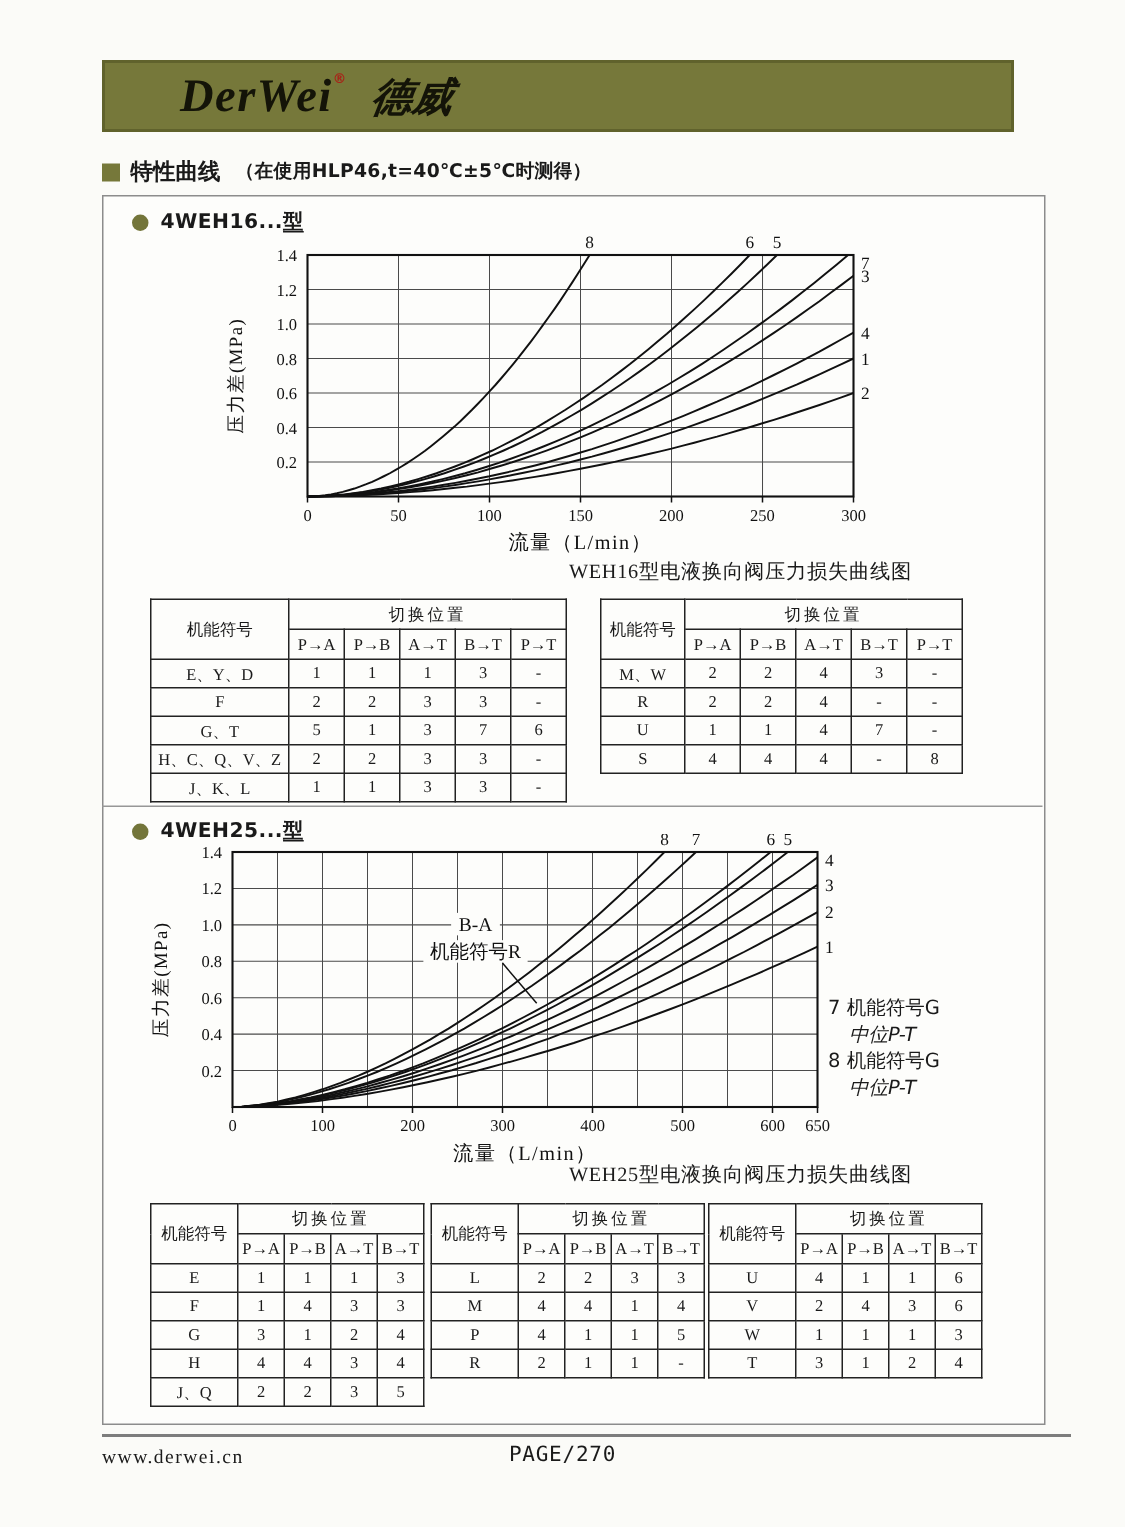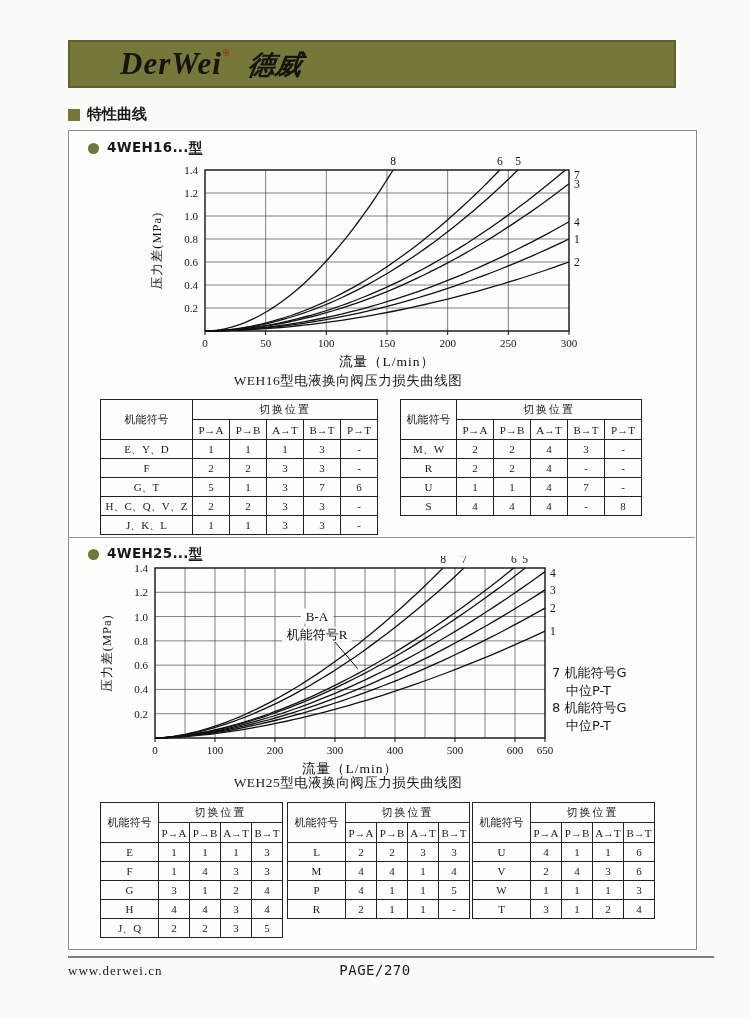--- a/index.html
+++ b/index.html
@@ -33,40 +33,40 @@
   
   .content-box{
     position:absolute;left:68px;top:130px;width:627px;height:818px;
     border:1.5px solid #8c8c8c;background:#fdfdfb;
   }
   .bullet-row{position:absolute;display:flex;align-items:center;}
   .dot-marker{width:11px;height:11px;border-radius:50%;background:#73753a;margin-right:8px;}
   .model-heading{font-size:13.5px;font-weight:bold;letter-spacing:0.3px;}
   .model-heading .suffix{text-decoration:underline;text-underline-offset:2px;}
   .chart-caption{
-    position:absolute;width:520px;text-align:center;
+    position:absolute;width:520px;text-align:right;
     font-family:"Liberation Serif",serif;font-size:13.5px;letter-spacing:0.5px;
   }
   svg text{font-family:"Liberation Serif",serif;fill:#111;}
   
   table.spec{
     position:absolute;border-collapse:collapse;table-layout:fixed;
     font-family:"Liberation Serif",serif;font-size:11px;
     background:#fdfdfb;
   }
   table.spec th,table.spec td{
     border:1px solid #222;text-align:center;vertical-align:middle;
     padding:0 2px;height:18px;font-weight:normal;overflow:hidden;white-space:nowrap;
   }
   table.spec thead th{height:19px;margin-left:37px;}
   table.spec{border:1.5px solid #222;}
   
   .chart2-legend{position:absolute;left:552px;top:664px;width:110px;
     font-size:13px;line-height:17.5px;font-family:"DejaVu Sans",sans-serif;}
-  .chart2-legend .mid{padding-left:14px;}
+  .chart2-legend .mid{padding-left:14px;font-style:italic;}
   
   .mid-divider{position:absolute;left:68px;top:537px;width:627px;height:1px;background:#979797;}
   .footer-line{position:absolute;left:68px;top:956px;width:646px;height:2px;background:#7d7d7d;}
   .footer-site{
     position:absolute;left:68px;top:963px;
     font-family:Liberation Serif, serif;font-size:13px;letter-spacing:1px;
   }
   .footer-page{
     position:absolute;left:0;top:962px;width:750px;text-align:center;
     font-family:"DejaVu Sans Mono",monospace;font-size:14px;letter-spacing:0.5px;
@@ -78,20 +78,21 @@
 <div class="banner">
   <div class="logo">
     <span class="logo-en">DerWei</span><sup class="reg">®</sup>
     <span class="logo-cn">德威</span>
   </div>
 </div>
 
 <div class="section-line">
   <span class="sq-marker"></span>
   <span class="section-title">特性曲线</span>
+  <span class="section-note">（在使用HLP46,t=40℃±5℃时测得）</span>
 </div>
 
 <div class="content-box"></div>
 
 <div class="bullet-row" style="left:88px;top:139px;">
   <span class="dot-marker"></span>
   <span class="model-heading"><span>4WEH16...</span><span class="suffix">型</span></span>
 </div>
 
 <svg width="520" height="232" style="position:absolute;left:88px;top:148px;">

